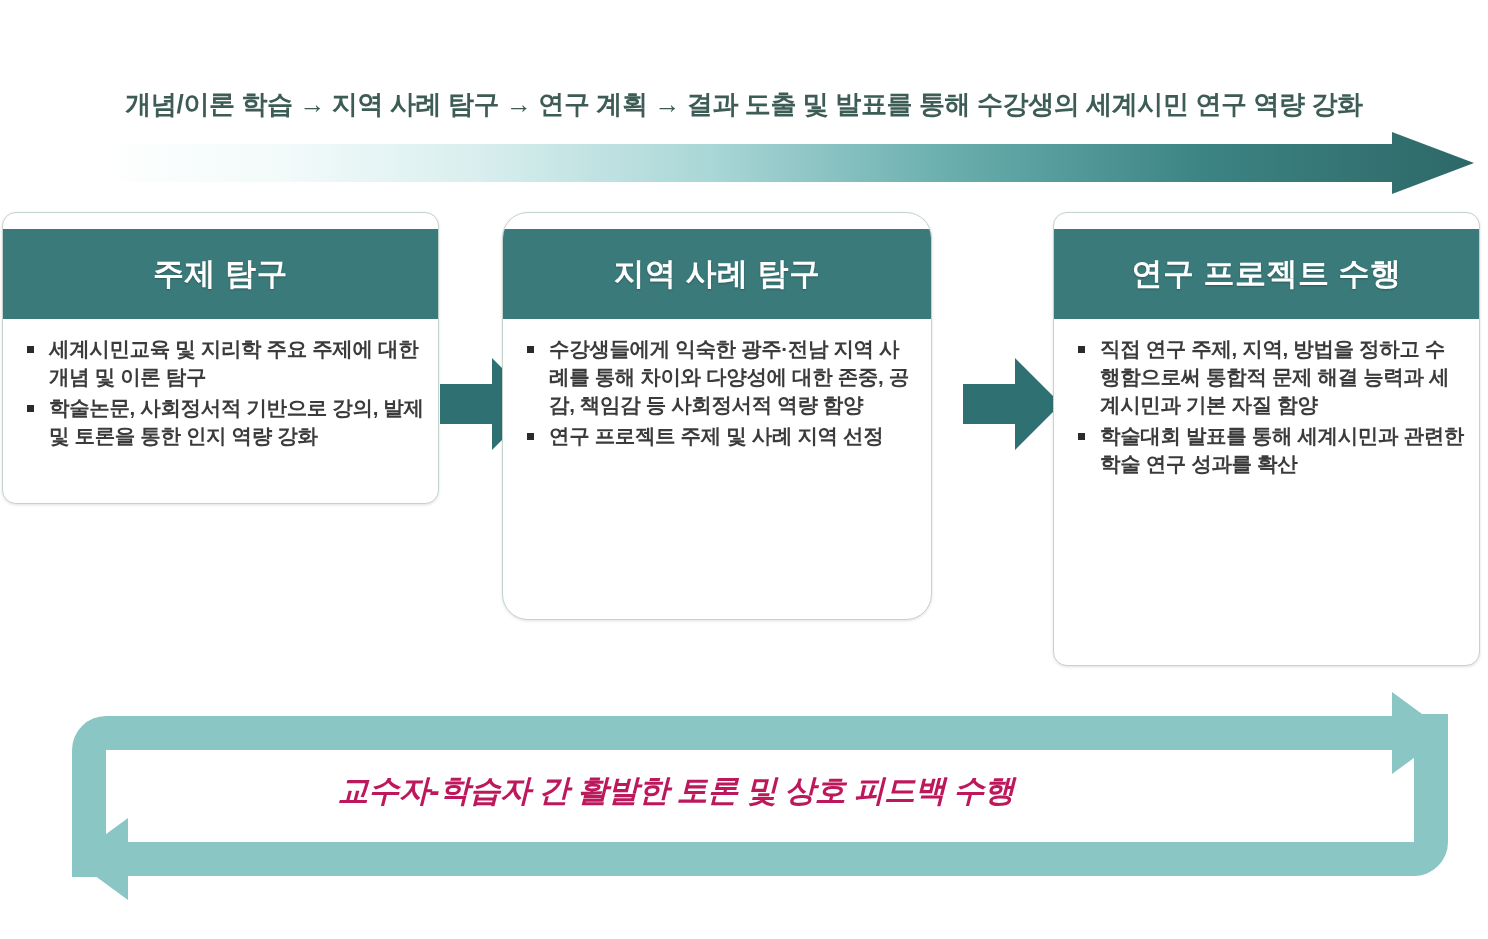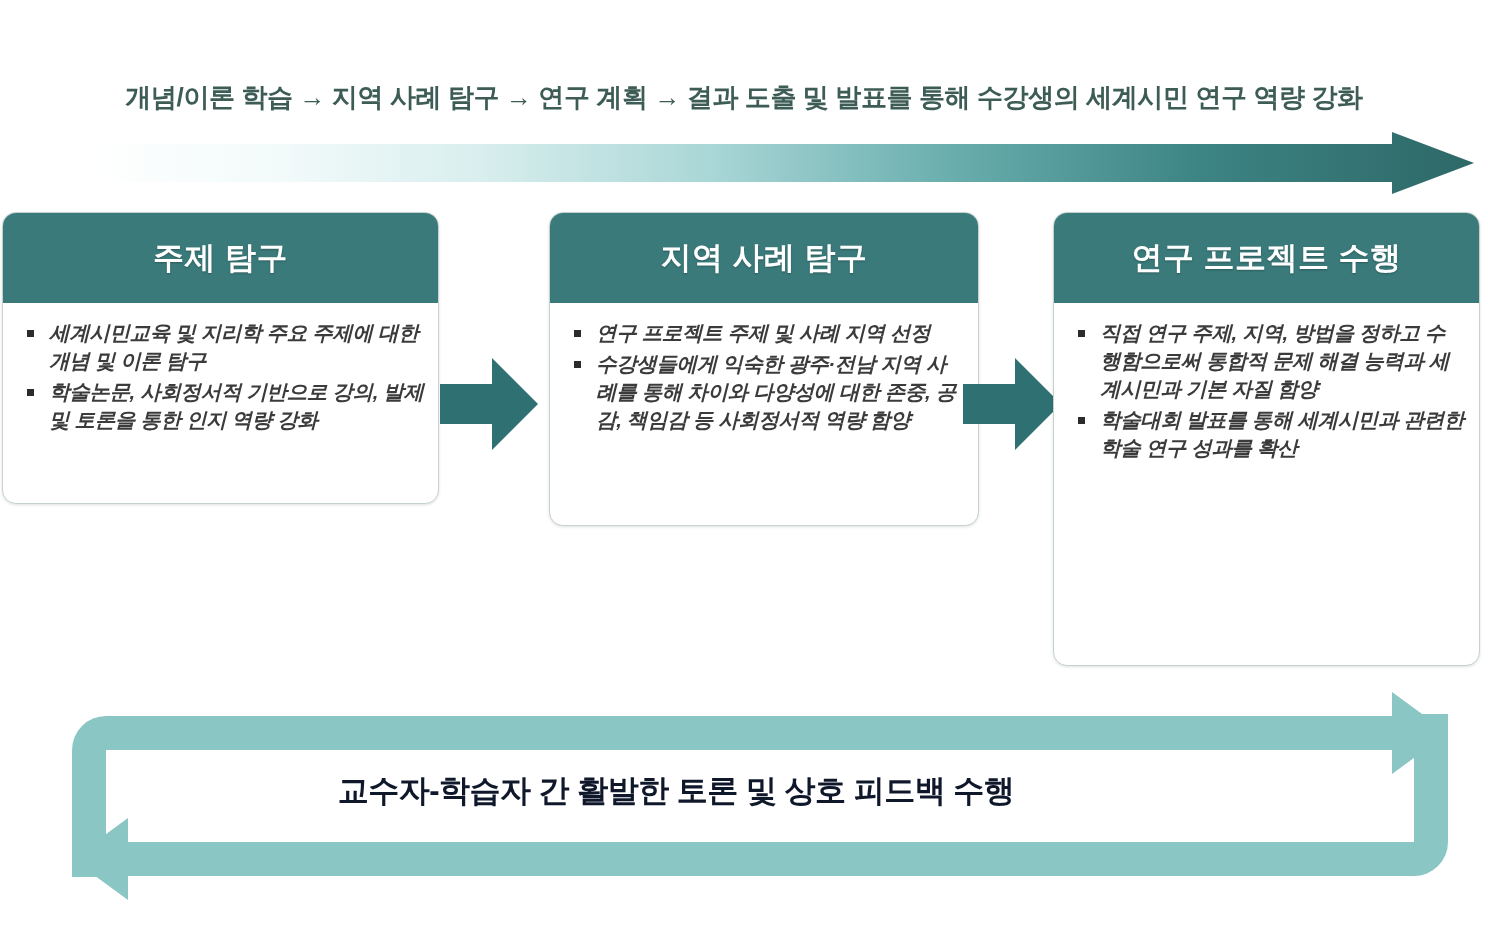--- a/index.html
+++ b/index.html
@@ -15,21 +15,21 @@
     width: 1488px;
     height: 939px;
     background: #ffffff;
     overflow: hidden;
   }
 
   
   .headline {
     position: absolute;
     left: 0;
-    top: 80px;
+    top: 87px;
     width: 1488px;
     text-align: center;
     font-size: 26px;
     font-weight: bold;
     letter-spacing: -0.4px;
     color: #3d5c55;
     white-space: nowrap;
   }
 
   
@@ -55,26 +55,26 @@
   .stage-box .hdr {
     background: #3a7a7a;
     color: #ffffff;
     font-size: 31px;
     font-weight: bold;
     letter-spacing: 0.5px;
     text-align: center;
     line-height: 90px;
     height: 90px;
     text-shadow: 0 1px 2px rgba(0,0,0,0.25);
+    margin-top: 16px;
   }
   .stage-box ul {
     list-style: none;
     margin: 0;
     padding: 16px 14px 14px 20px;
-    font-style: italic;
   }
   .stage-box li {
     position: relative;
     padding-left: 26px;
     margin: 0 0 3px 0;
     font-size: 20.5px;
     line-height: 1.36;
     font-weight: bold;
     color: #3b3b3b;
     letter-spacing: -0.35px;
@@ -83,21 +83,21 @@
     content: "";
     position: absolute;
     left: 4px;
     top: 11px;
     width: 7px;
     height: 7px;
     background: #2b2b2b;
   }
 
   #box1 { left: 2px;    top: 212px; width: 437px; height: 292px; }
-  #box2 { left: 549px;  top: 212px; width: 430px; height: 314px; }
+  #box2 { left: 502px;  top: 212px; width: 430px; height: 408px; border-radius: 26px; }
   #box3 { left: 1053px; top: 212px; width: 427px; height: 454px; }
 
   
   .connector {
     position: absolute;
     width: 98px;
     height: 100px;
   }
   #conn1 { left: 440px;  top: 354px; }
   #conn2 { left: 963px;  top: 354px; }
@@ -113,22 +113,23 @@
   .loop svg { display: block; }
   .loop-label {
     position: absolute;
     left: 0;
     top: 770px;
     width: 1352px;
     text-align: center;
     font-size: 31px;
     font-weight: bold;
     letter-spacing: -0.5px;
-    color: #0f172a;
+    color: #be185d;
     white-space: nowrap;
+    font-style: italic;
   }
 </style>
 </head>
 <body>
 
 <div id="stage">
 
   <div class="headline">개념/이론 학습 → 지역 사례 탐구 → 연구 계획 → 결과 도출 및 발표를 통해 수강생의 세계시민 연구 역량 강화</div>
 
   <div class="top-arrow-wrap">
@@ -158,22 +159,22 @@
 
   <div class="connector" id="conn1">
     <svg width="98" height="100" viewBox="0 0 98 100" xmlns="http://www.w3.org/2000/svg">
       <path d="M0,30 L52,30 L52,4 L98,50 L52,96 L52,70 L0,70 Z" fill="#2f7172"></path>
     </svg>
   </div>
 
   <div class="stage-box" id="box2">
     <div class="hdr">지역 사례 탐구</div>
     <ul>
+      <li>수강생들에게 익숙한 광주·전남 지역 사례를 통해 차이와 다양성에 대한 존중, 공감, 책임감 등 사회정서적 역량 함양</li>
       <li>연구 프로젝트 주제 및 사례 지역 선정</li>
-      <li>수강생들에게 익숙한 광주·전남 지역 사례를 통해 차이와 다양성에 대한 존중, 공감, 책임감 등 사회정서적 역량 함양</li>
     </ul>
   </div>
 
   <div class="connector" id="conn2">
     <svg width="98" height="100" viewBox="0 0 98 100" xmlns="http://www.w3.org/2000/svg">
       <path d="M0,30 L52,30 L52,4 L98,50 L52,96 L52,70 L0,70 Z" fill="#2f7172"></path>
     </svg>
   </div>
 
   <div class="stage-box" id="box3">

